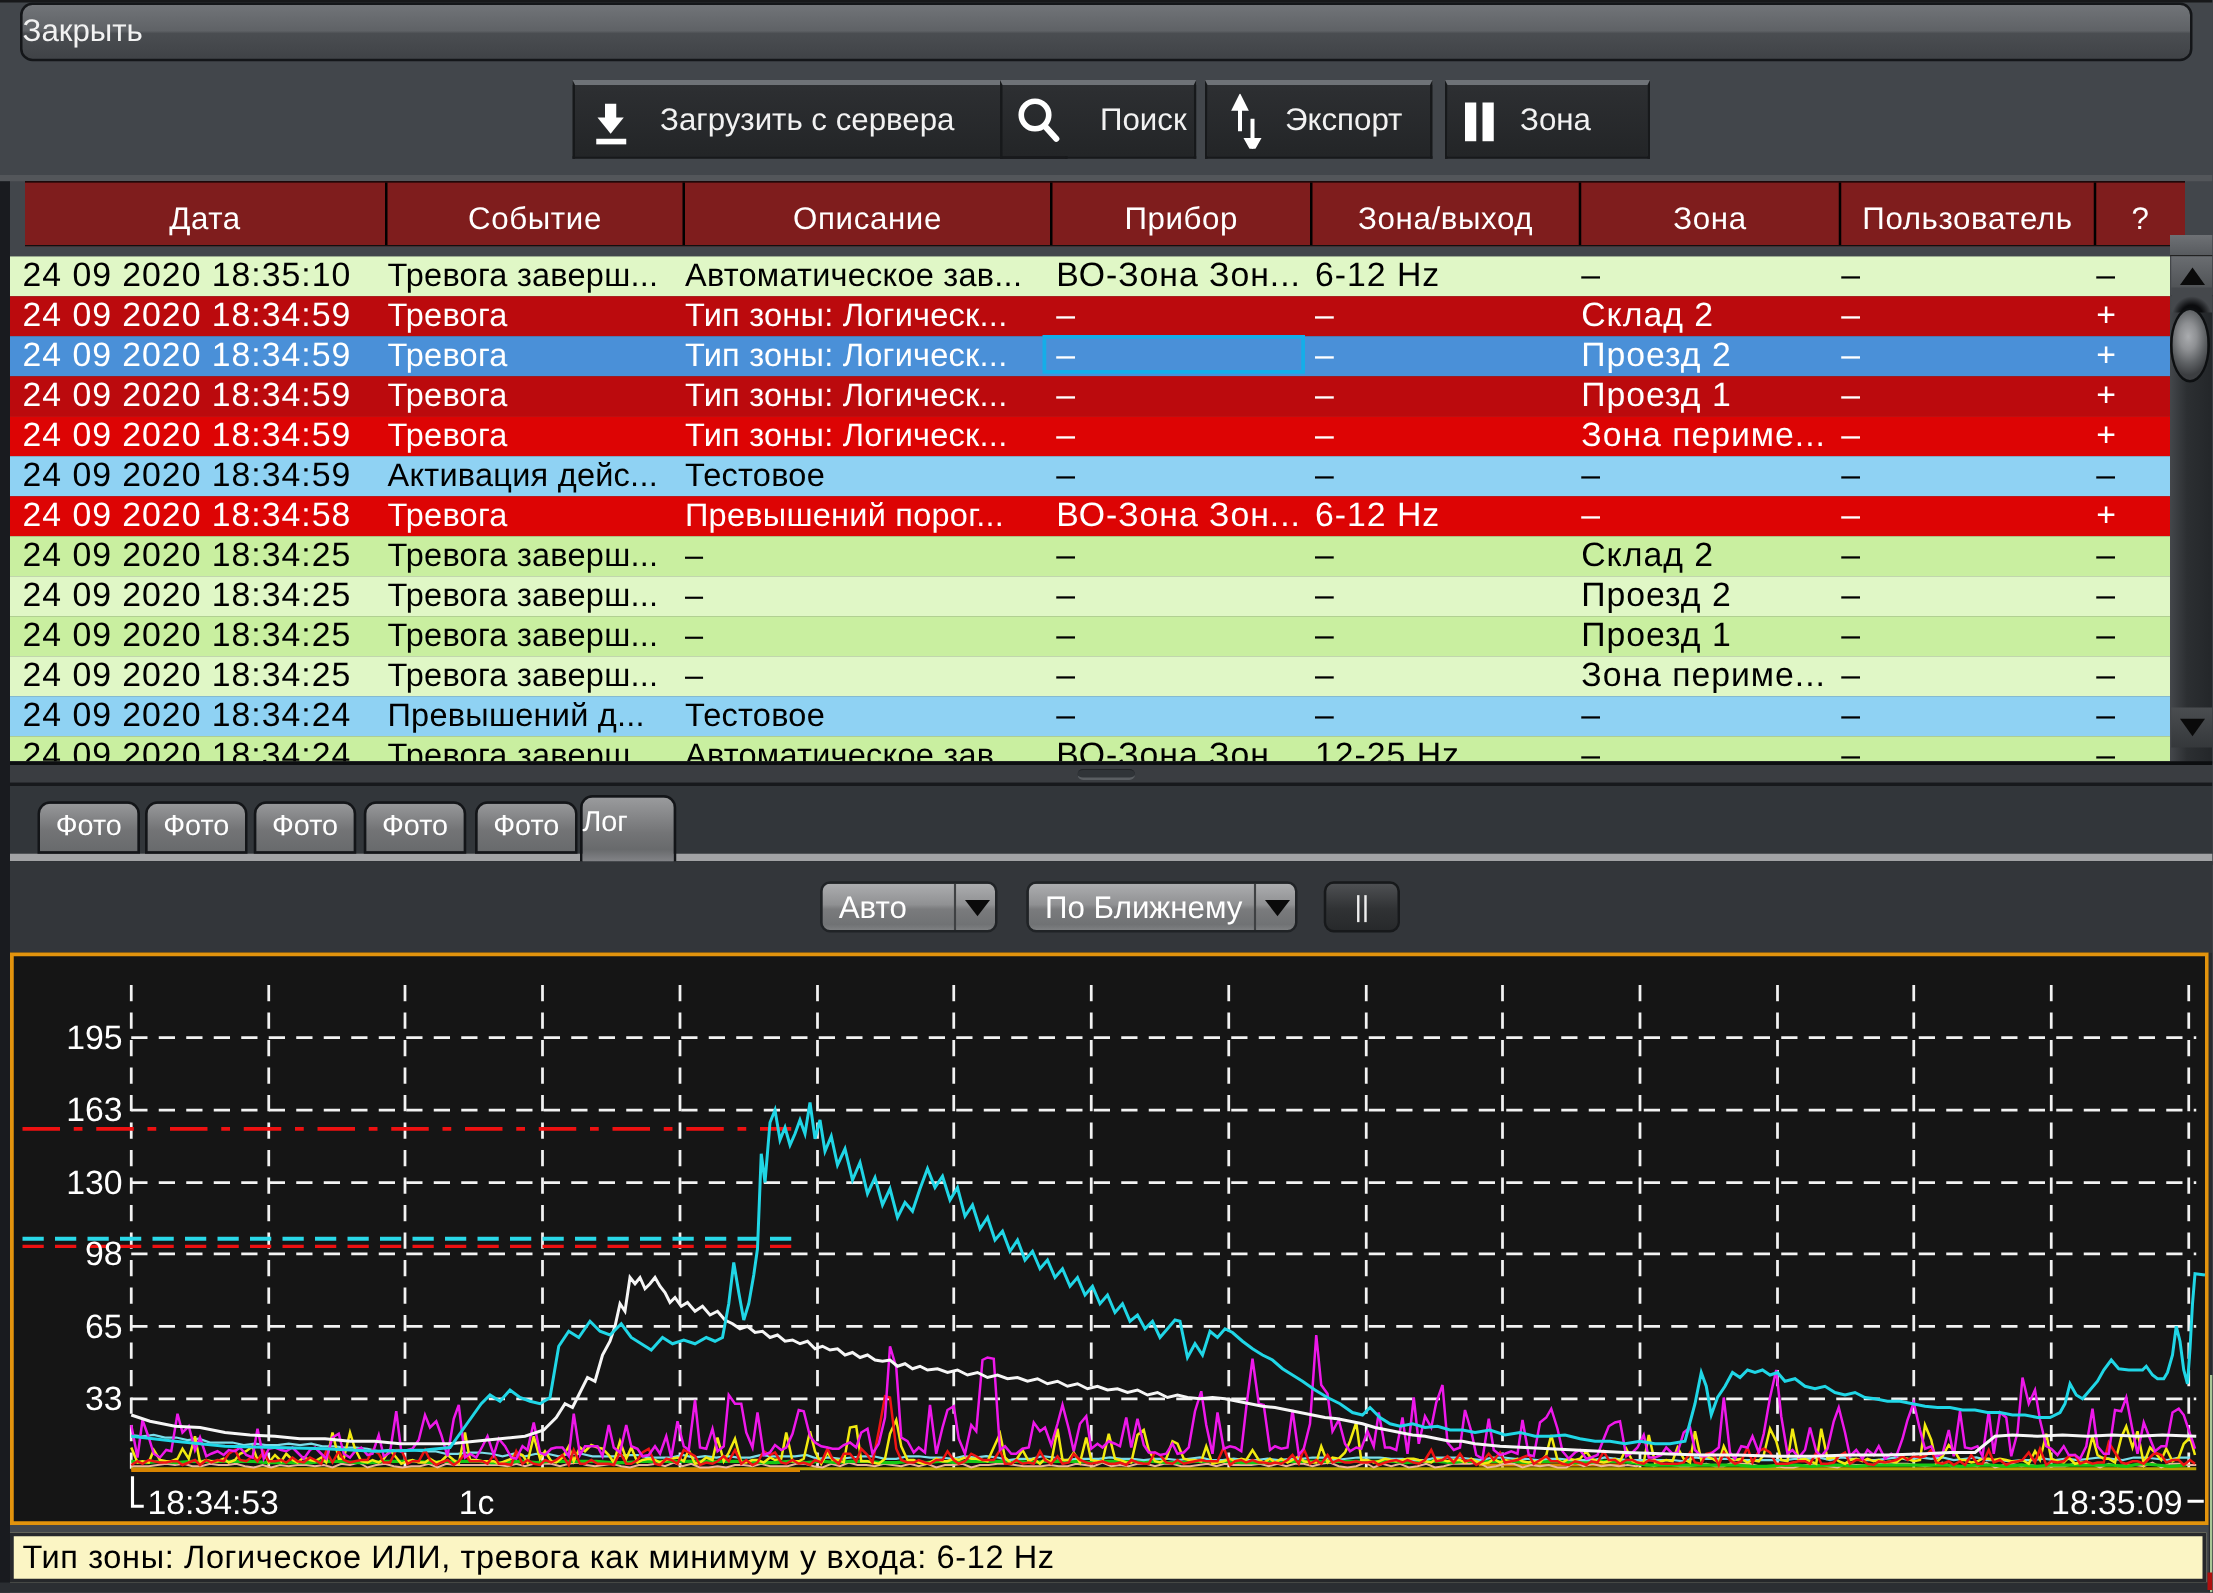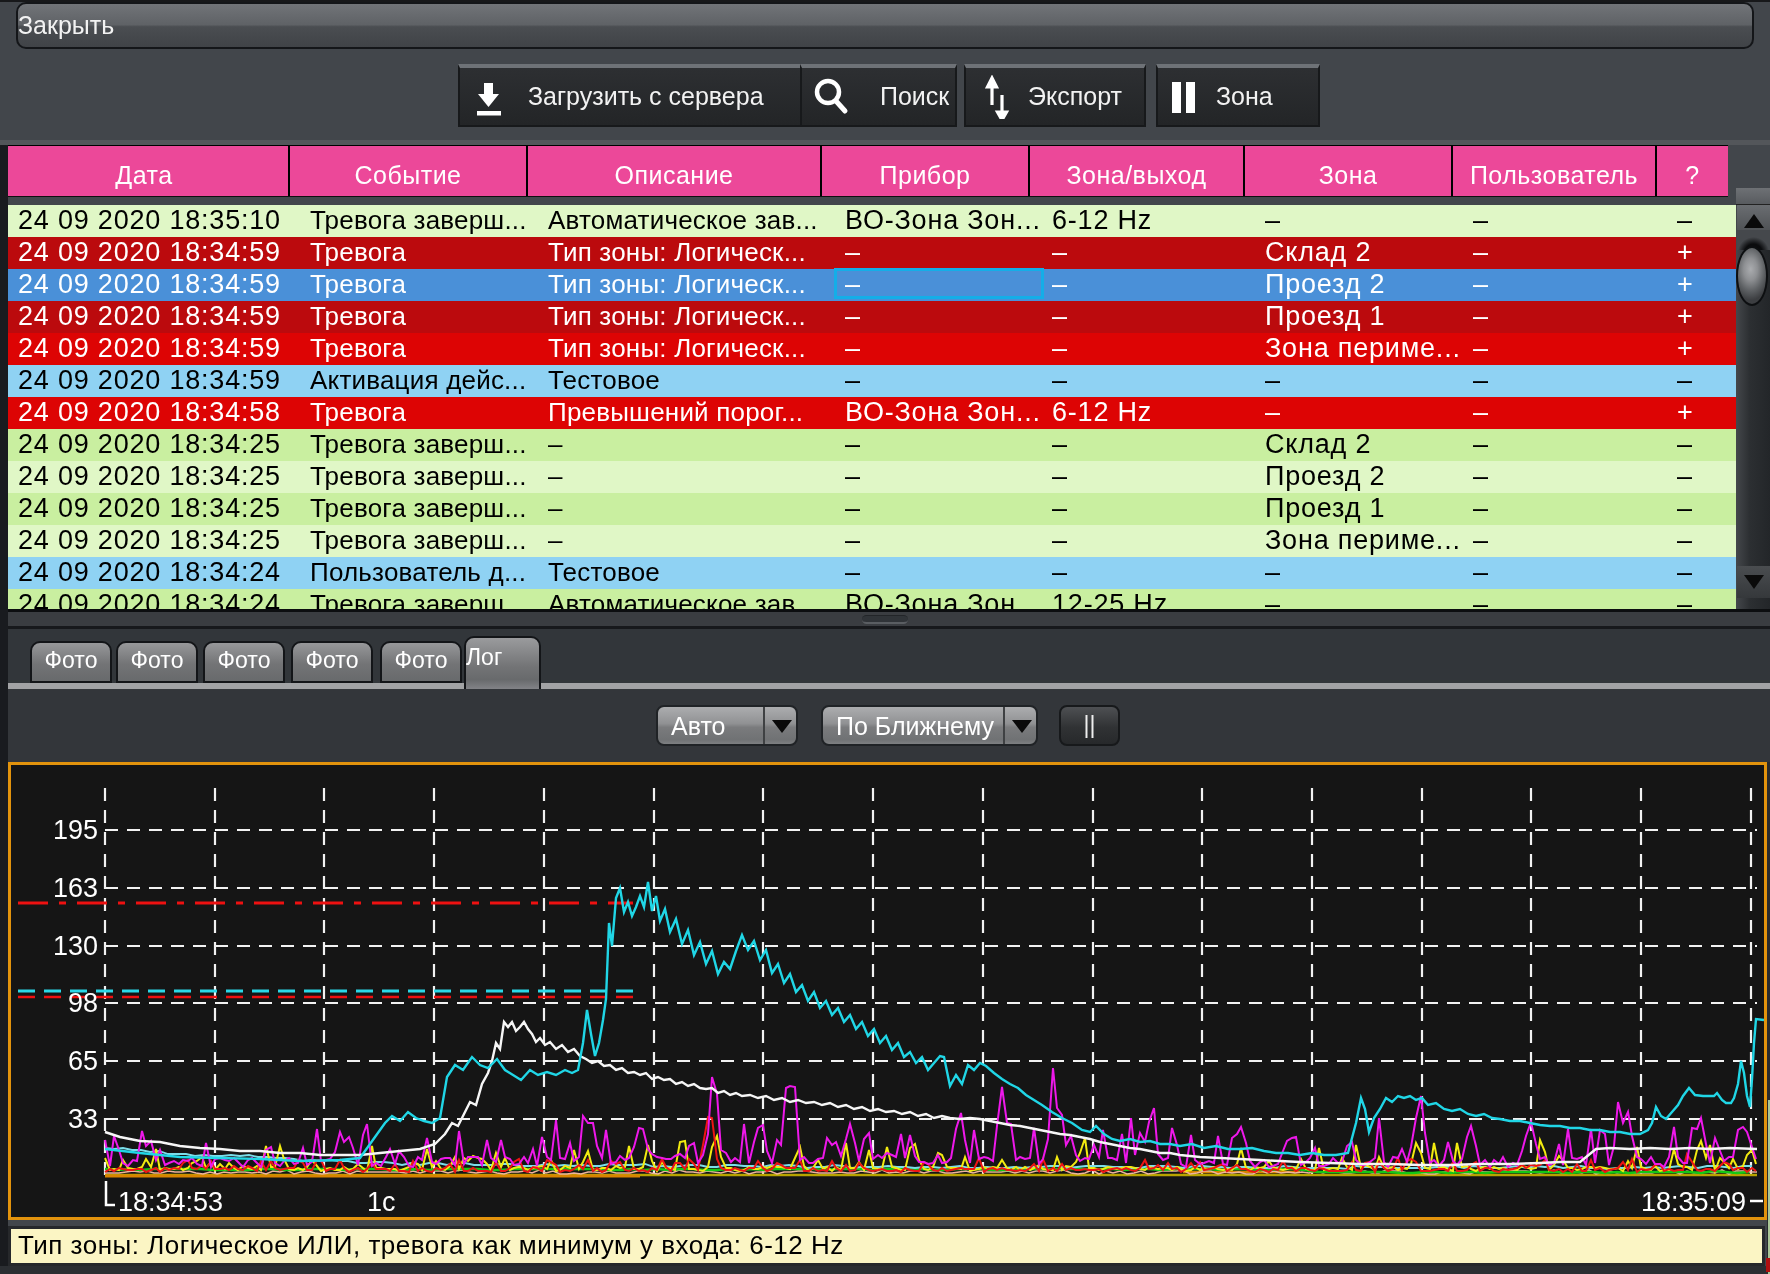--- a/index.html
+++ b/index.html
@@ -1,20 +1,20 @@
 <!DOCTYPE html>
 <html><head><meta charset="utf-8"><style>
 *{margin:0;padding:0;box-sizing:border-box}
 body{font-family:"Liberation Sans",sans-serif;background:#3f4347}
 #app{position:relative;width:1770px;height:1274px;overflow:hidden;background:#42464b}
 .abs{position:absolute}
 #btnclose{left:16px;top:2px;width:1738px;height:47px;border-radius:10px;border:2px solid #141619;background:linear-gradient(180deg,#717478 0%,#5f6266 48%,#4a4d51 53%,#404347 100%);color:#f2f2f2;font-size:25px;text-align:left;line-height:43px}
 .tbtn{top:64px;height:63px;background:linear-gradient(#2d2f32,#232527);border:2px solid #17191b;border-top:4px solid #6e7277;color:#f2f2f2;font-size:25px;display:flex;align-items:center}
 .tbtn svg{flex:0 0 auto}
-#thead{left:0;top:145px;width:1728px;height:52px;background:#ec4899;display:flex;border-top:1px solid #000;border-bottom:1px solid #101010}
+#thead{left:20px;top:145px;width:1728px;height:52px;background:#7f1d1d;display:flex;border-top:1px solid #000;border-bottom:1px solid #101010}
 #thead div{color:#fff;font-size:25px;letter-spacing:0.5px;text-align:center;line-height:58px;border-right:2px solid #000;overflow:hidden}
 #rows{left:8px;top:205px;width:1728px;height:404px;overflow:hidden}
 .row{width:1728px;height:32px;display:flex;font-size:27px;letter-spacing:0.8px}
 .row div{line-height:31px;white-space:nowrap;overflow:hidden;padding-left:12px}
 .row div:first-child{padding-left:10px}.row .c3{padding-left:15px}.row .c4{padding-left:14px}
 .row .c1{letter-spacing:0.2px;font-size:26px}.row .c2{letter-spacing:0.2px;font-size:26px}.c0{width:290px}.c1{width:238px}.c2{width:294px}.c3{width:208px}.c4{width:215px}.c5{width:208px}.c6{width:204px}.c7{width:71px}
 .gl{background:#e0f7c6;color:#000}
 .gd{background:#c9efa0;color:#000}
 .rd{background:#bb0a0d;color:#fff}
 .rb{background:#dd0404;color:#fff}
@@ -205,21 +205,21 @@
         <div class="c1">Тревога заверш...</div>
         <div class="c2">–</div>
         <div class="c3">–</div>
         <div class="c4">–</div>
         <div class="c5">Зона периме...</div>
         <div class="c6">–</div>
         <div class="c7">–</div>
       </div>
       <div class="row lb">
         <div class="c0">24 09 2020 18:34:24</div>
-        <div class="c1">Пользователь д...</div>
+        <div class="c1">Превышений д...</div>
         <div class="c2">Тестовое</div>
         <div class="c3">–</div>
         <div class="c4">–</div>
         <div class="c5">–</div>
         <div class="c6">–</div>
         <div class="c7">–</div>
       </div>
       <div class="row gd">
         <div class="c0">24 09 2020 18:34:24</div>
         <div class="c1">Тревога заверш...</div>

